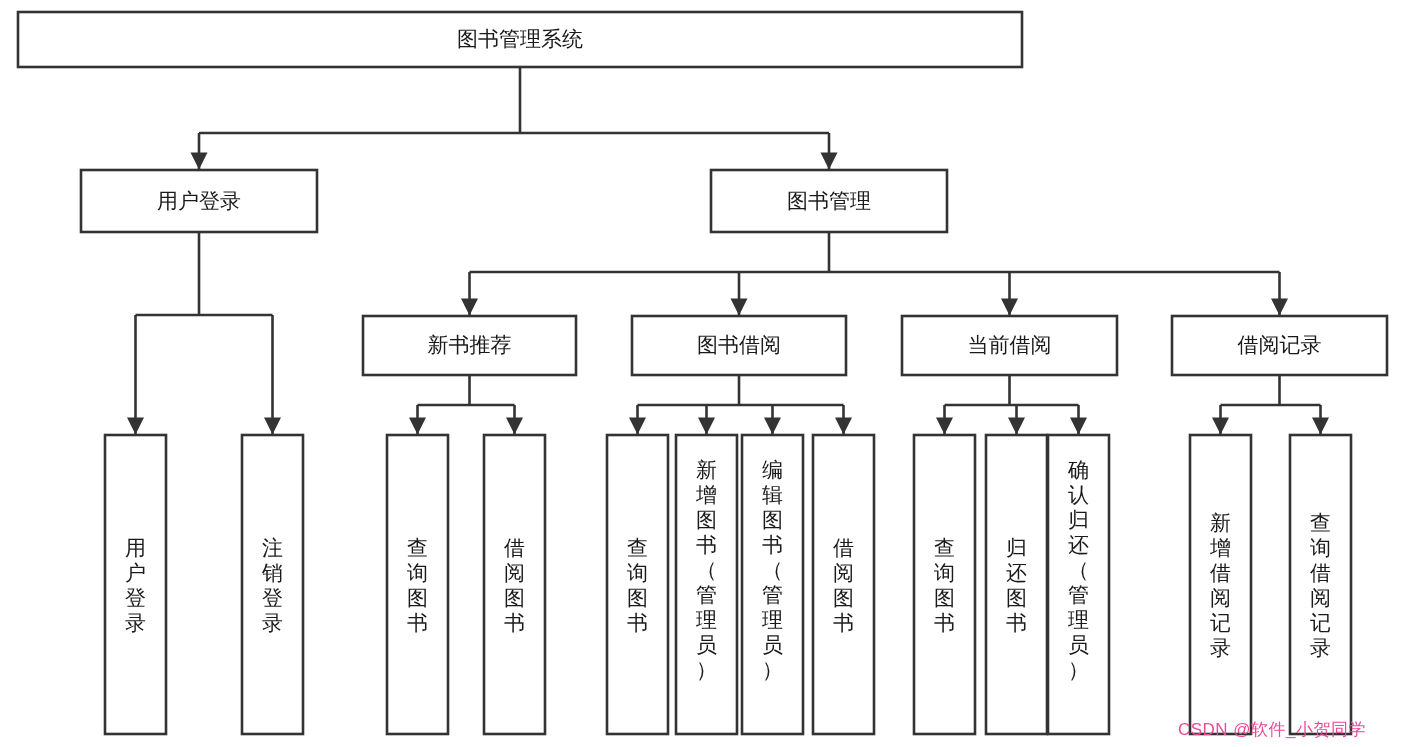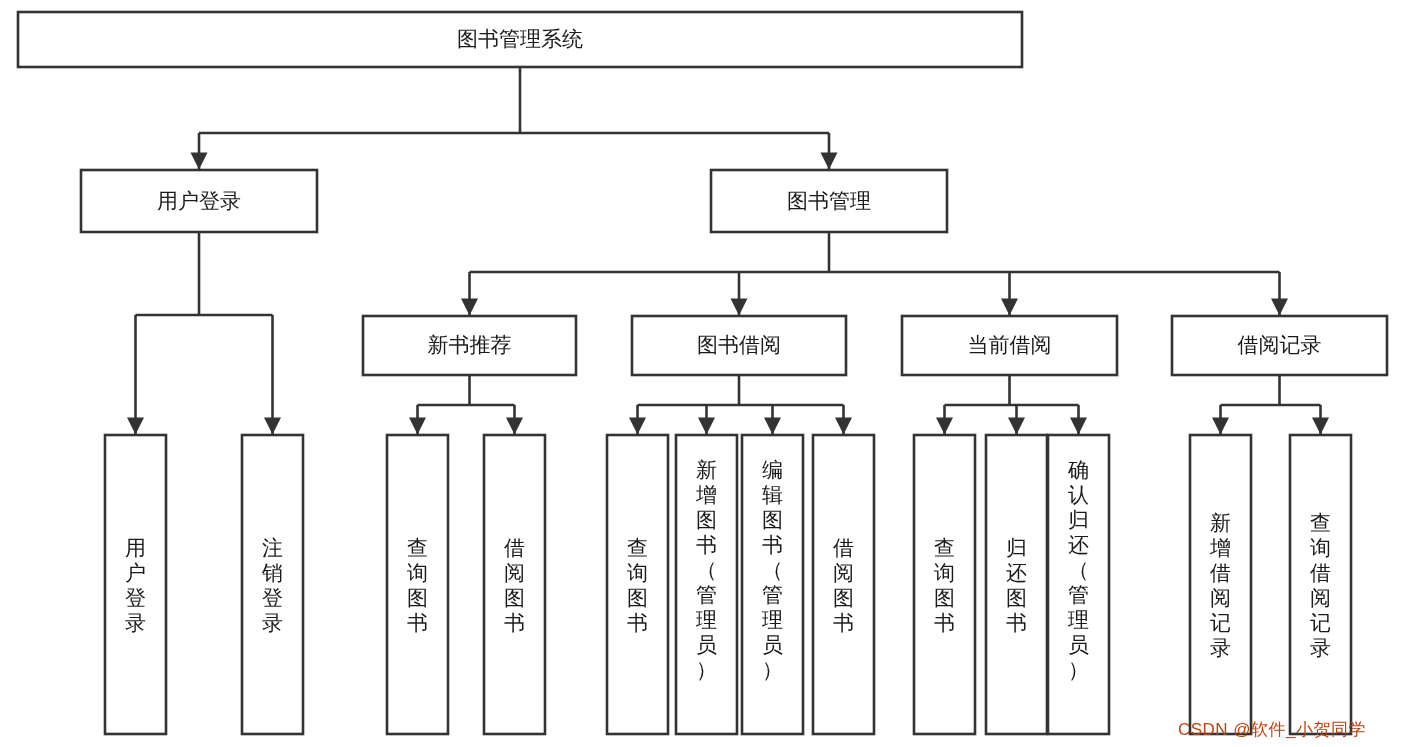--- a/index.html
+++ b/index.html
@@ -46,21 +46,21 @@
     fill: #1a1a1a;
     text-anchor: middle;
     dominant-baseline: middle;
   }
   .watermark {
     position: absolute;
     right: 14px;
     bottom: 6px;
     font-family: "Liberation Sans", "DejaVu Sans", sans-serif;
     font-size: 17px;
-    color: #c2410c;
+    color: #ec4899;
     letter-spacing: 0.5px;
     white-space: nowrap;
     pointer-events: none;
   }
 </style>
 </head>
 <body>
 
 <div id="diagram-root">
   <svg class="flow" viewBox="0 0 1405 747" xmlns="http://www.w3.org/2000/svg">

